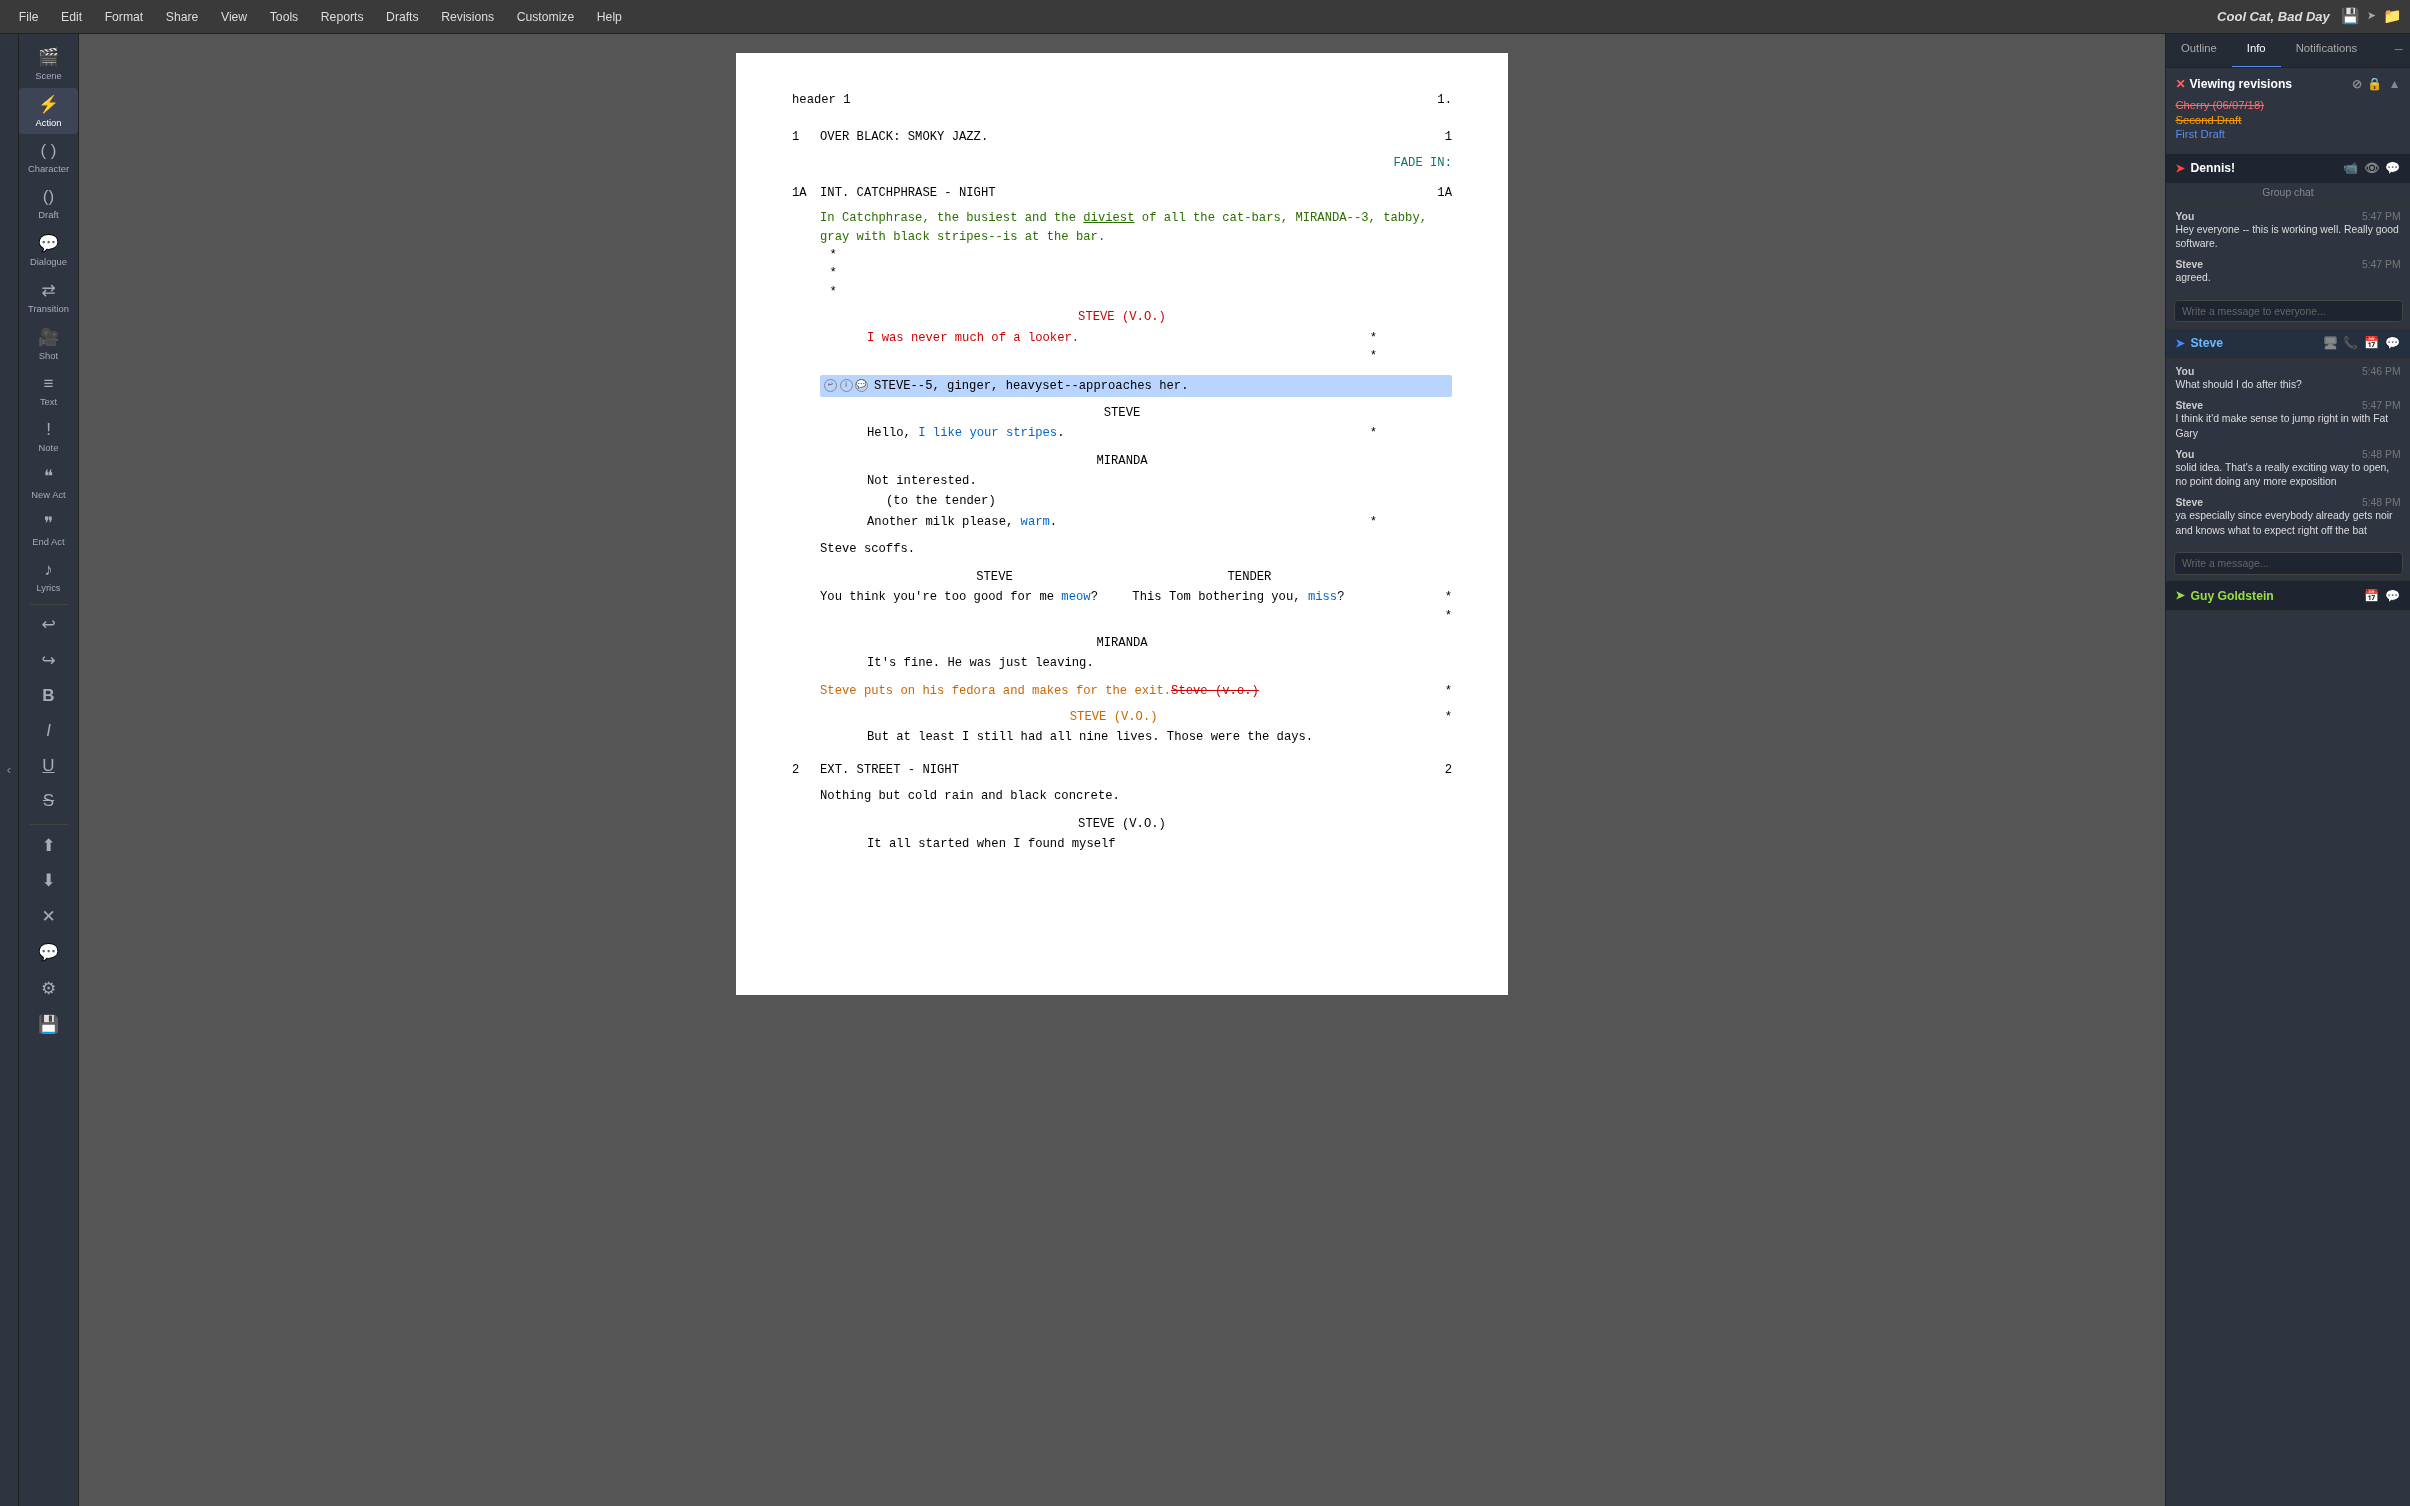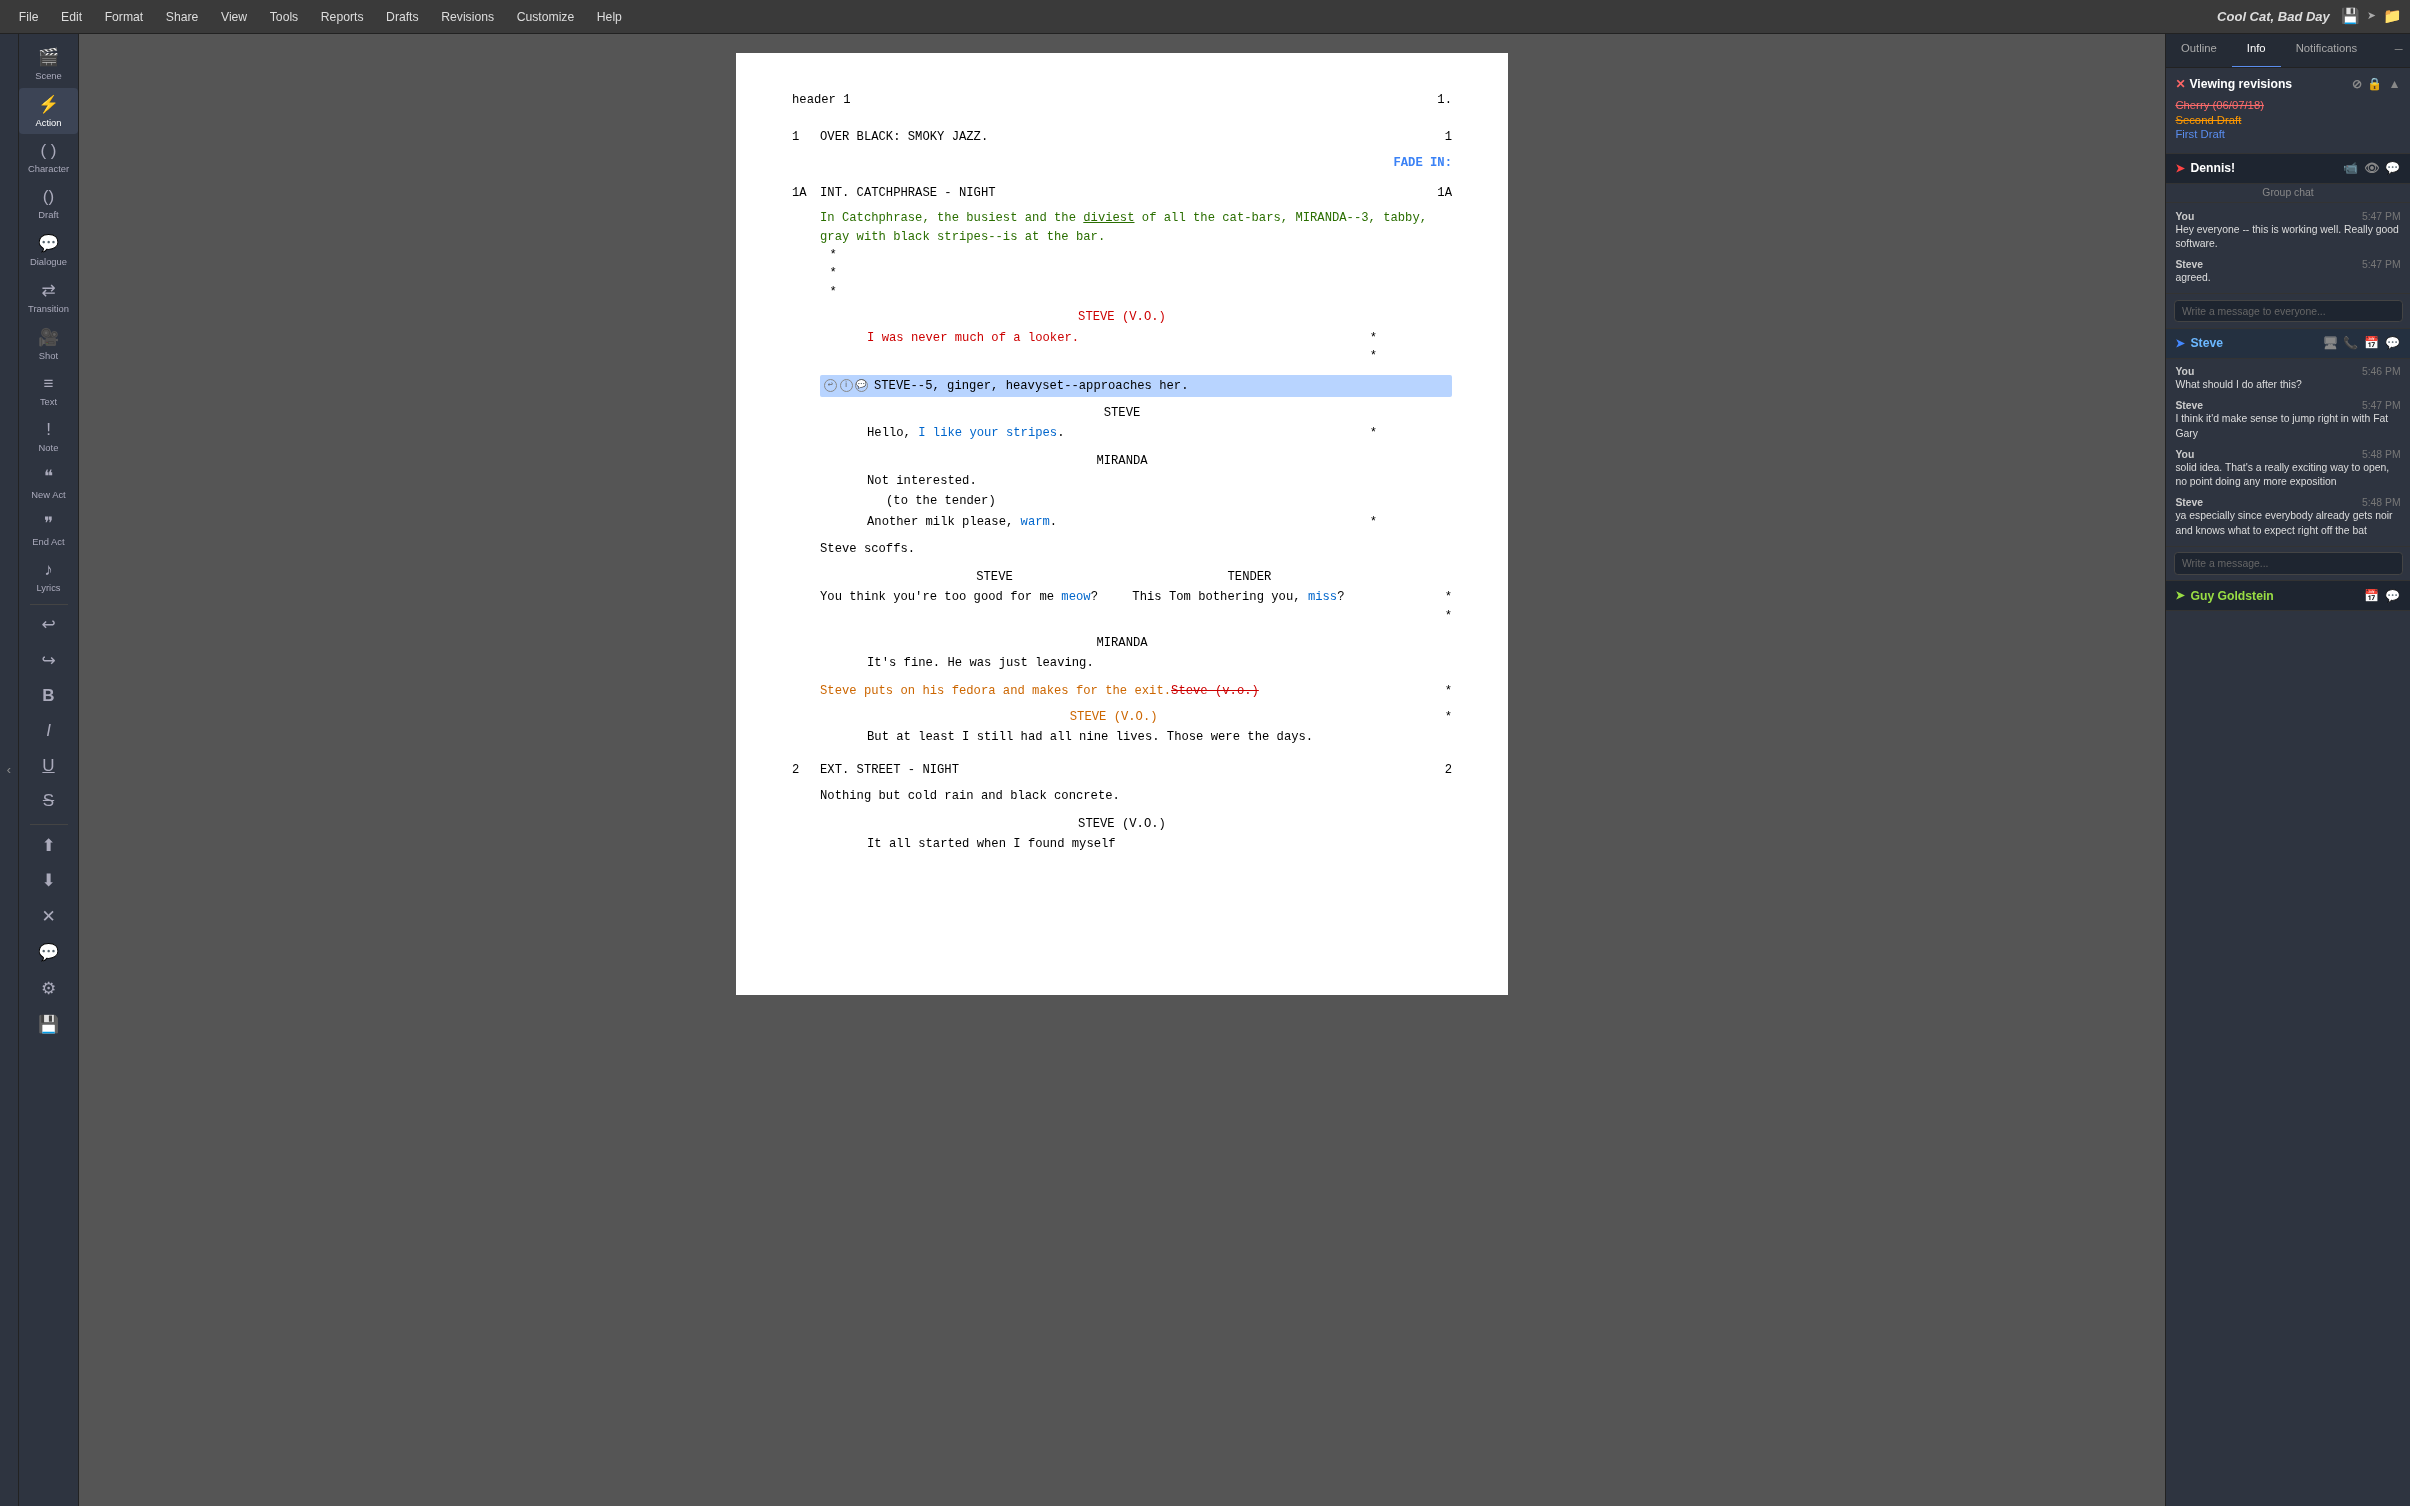--- a/index.html
+++ b/index.html
@@ -353,21 +353,21 @@
         <span>header 1</span>
         <span>1.</span>
       </div>
 
       <div style="display:flex; margin-bottom:7.5px; position:relative;">
         <span style="min-width:28px; color:#000;">1</span>
         <span style="flex:1;">OVER BLACK: SMOKY JAZZ.</span>
         <span style="margin-left:19px;">1</span>
       </div>
 
-      <div style="text-align:right; margin-bottom:11.3px; color:#3b82f6;font-weight:bold;">FADE IN:</div>
+      <div style="text-align:right; margin-bottom:11.3px; color:#0f766e;">FADE IN:</div>
 
       <div style="display:flex; margin-bottom:7.5px; position:relative;">
         <span style="min-width:28px; color:#000;">1A</span>
         <span style="flex:1;">INT. CATCHPHRASE - NIGHT</span>
         <span style="margin-left:19px;">1A</span>
       </div>
 
       <div style="margin-left:28px; margin-bottom:7.5px; display:flex; align-items:flex-start;flex-direction:column;">
         <span style="flex:1; color:#2a6e00;">In Catchphrase, the busiest and the <span style="text-decoration:underline;">diviest</span> of all the cat-bars, MIRANDA--3, tabby, gray with black stripes--is at the bar.</span>
         <span style="margin-left:9.4px; white-space:nowrap;">*<br>*<br>*</span>

